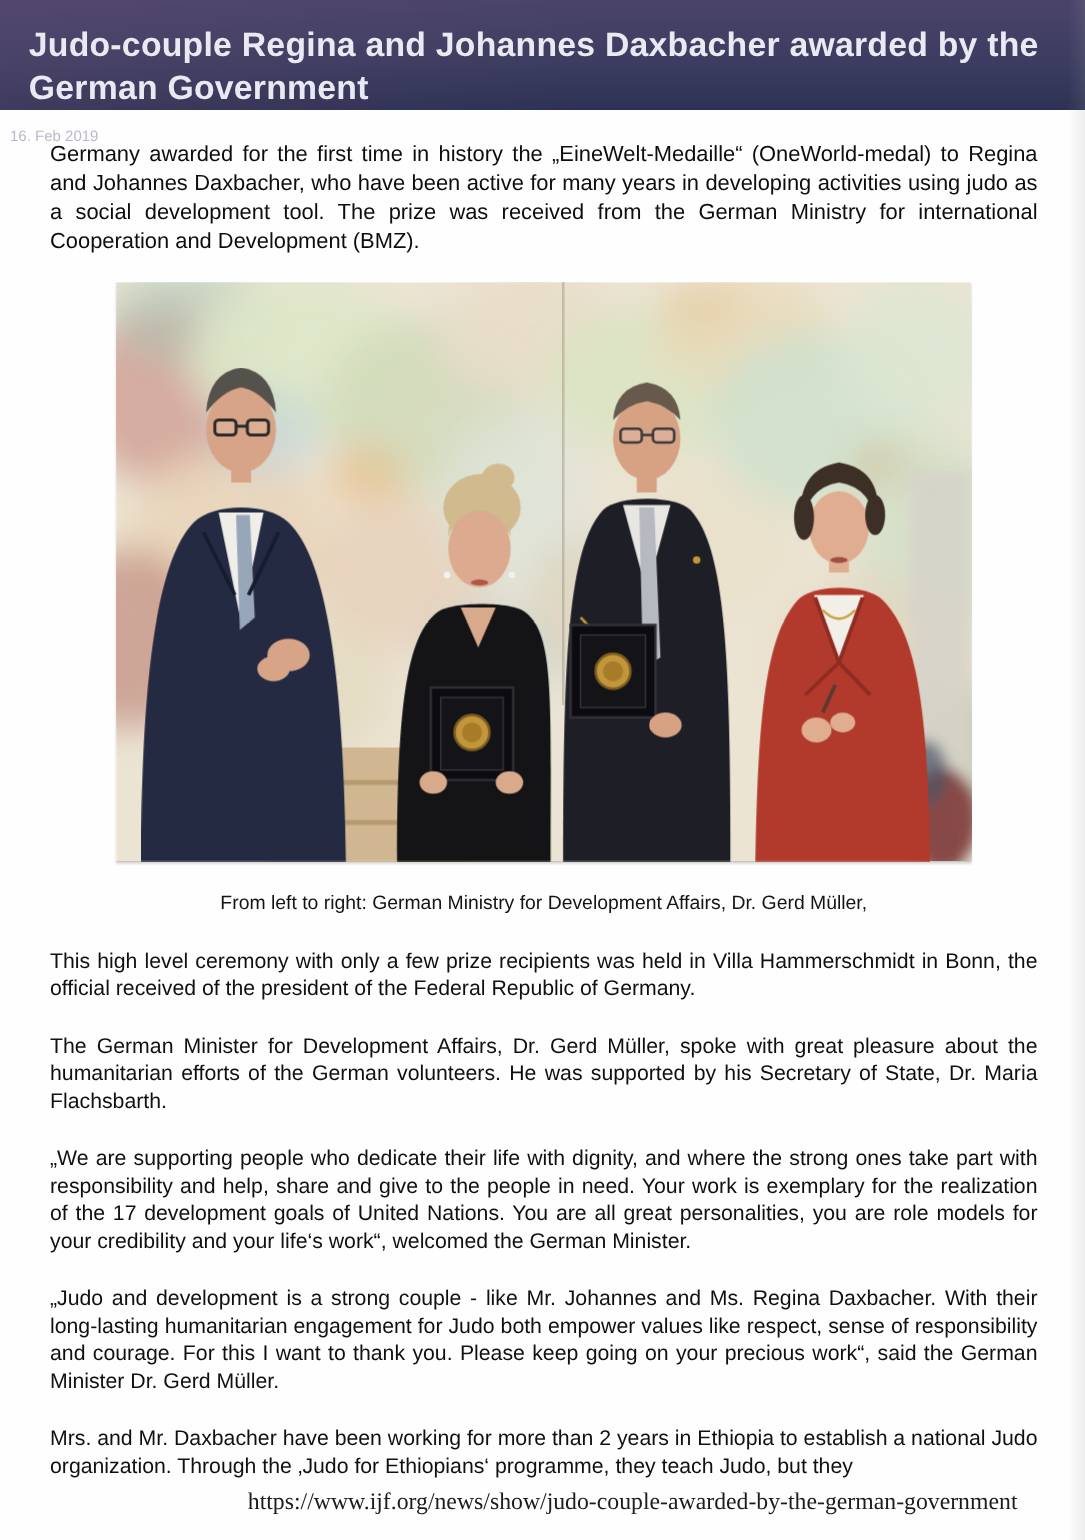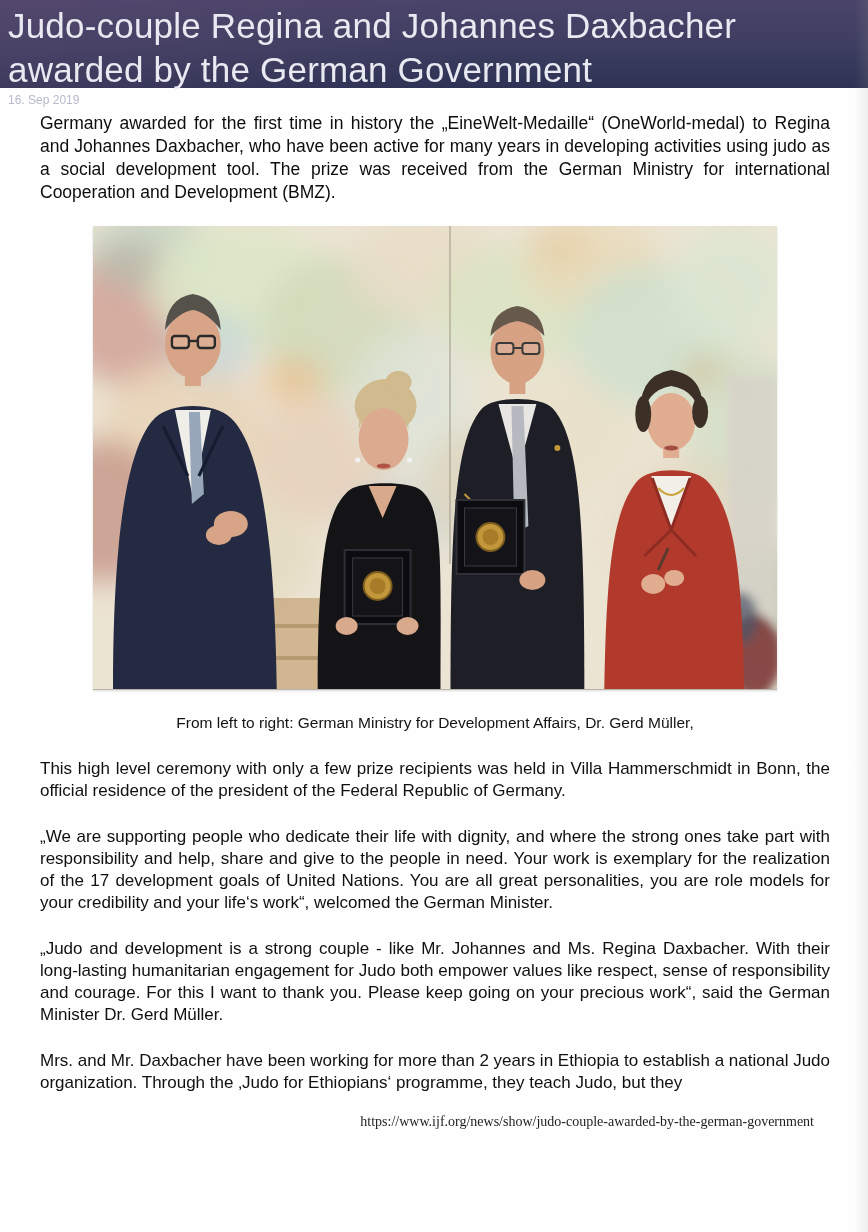--- a/index.html
+++ b/index.html
@@ -20,23 +20,23 @@
   }
   header.masthead{
     height:88px;
     box-sizing:border-box;
     padding:4px 12px 0 8px;
     background:
       linear-gradient(115deg, rgba(105,80,120,.30), rgba(40,50,90,0) 55%),
       linear-gradient(180deg,#4a4369 0%,#3c3d60 55%,#2d3254 100%);
   }
   h1.title{
-    margin:0;
-    font-size:35px;
-    font-weight:400;
+    margin:15px;
+    font-size:27px;
+    font-weight:700;
     line-height:1.26;
     letter-spacing:.2px;
     color:#e9e9f2;
     max-width:852px;
   }
   .date{
     margin-top:1px;
     font-size:12px;
     color:#b7b9cc;
   }
@@ -65,36 +65,36 @@
     color:#141414;
   }
   .body-text{
     margin-top:24px;
     font-size:17px;
     line-height:22px;
     text-align:justify;
     color:#101010;
   }
   .source-url{
-    margin-top:20px;
+    margin-top:7px;
     padding-right:16px;
     text-align:right;
     font-family:"Liberation Serif",serif;
-    font-size:14px;
+    font-size:19px;
     color:#1c1c1c;
   }
 </style>
 </head>
 <body>
 
 <div class="page">
 
   <header class="masthead">
     <h1 class="title">Judo-couple Regina and Johannes Daxbacher awarded by the German Government</h1>
-    <div class="date">16. Sep 2019</div>
+    <div class="date">16. Feb 2019</div>
   </header>
 
   <main>
 
     <p class="intro">Germany awarded for the first time in history the „EineWelt-Medaille“ (OneWorld-medal) to Regina and Johannes Daxbacher, who have been active for many years in developing activities using judo as a social development tool. The prize was received from the German Ministry for international Cooperation and Development (BMZ).</p>
 
     <figure>
       <div class="photo-wrap">
         <svg viewBox="0 0 685 463" preserveAspectRatio="none" aria-hidden="true">
           <defs>
@@ -226,21 +226,22 @@
             <ellipse cx="582" cy="352" rx="10" ry="8" fill="#e0ad90"></ellipse>
             <line x1="566" y1="344" x2="576" y2="322" stroke="#5a3a30" stroke-width="3"></line>
           </g>
         </svg>
       </div>
       <figcaption>
         <span>From left to right: German Ministry for Development Affairs, Dr. Gerd Müller,</span><br>
       </figcaption>
     </figure>
 
-    <p class="body-text">This high level ceremony with only a few prize recipients was held in Villa Hammerschmidt in Bonn, the official residence of the president of the Federal Republic of Germany.</p>
+    <p class="body-text">This high level ceremony with only a few prize recipients was held in Villa Hammerschmidt in Bonn, the official received of the president of the Federal Republic of Germany.</p>
+    <p class="body-text">The German Minister for Development Affairs, Dr. Gerd Müller, spoke with great pleasure about the humanitarian efforts of the German volunteers. He was supported by his Secretary of State, Dr. Maria Flachsbarth.</p>
     <p class="body-text">„We are supporting people who dedicate their life with dignity, and where the strong ones take part with responsibility and help, share and give to the people in need. Your work is exemplary for the realization of the 17 development goals of United Nations. You are all great personalities, you are role models for your credibility and your life‘s work“, welcomed the German Minister.</p>
     <p class="body-text">„Judo and development is a strong couple - like Mr. Johannes and Ms. Regina Daxbacher. With their long-lasting humanitarian engagement for Judo both empower values like respect, sense of responsibility and courage. For this I want to thank you. Please keep going on your precious work“, said the German Minister Dr. Gerd Müller.</p>
     <p class="body-text">Mrs. and Mr. Daxbacher have been working for more than 2 years in Ethiopia to establish a national Judo organization. Through the ‚Judo for Ethiopians‘ programme, they teach Judo, but they</p>
 
     <div class="source-url">https://www.ijf.org/news/show/judo-couple-awarded-by-the-german-government</div>
 
   </main>
 </div>
 
 </body></html>

